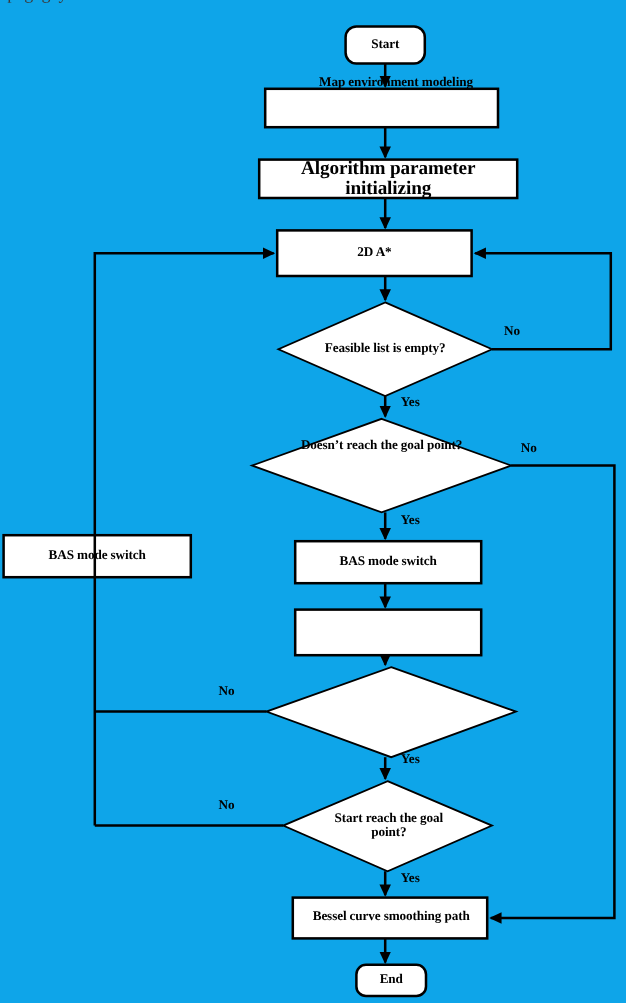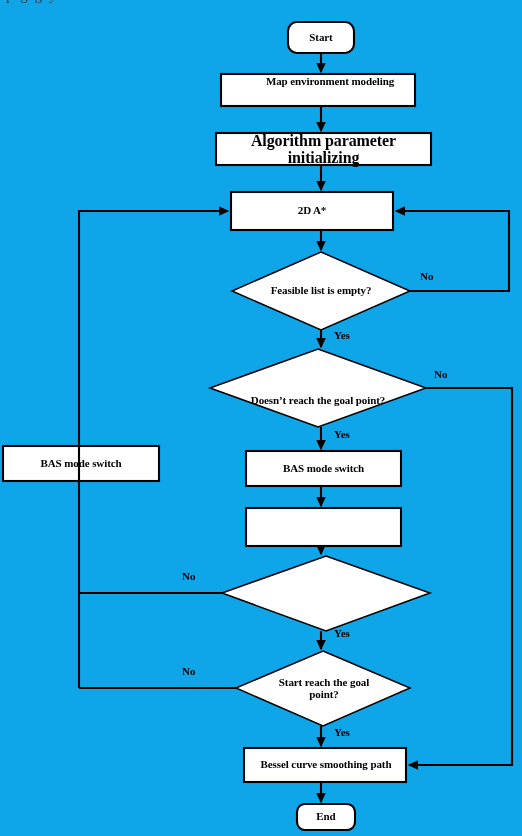--- a/index.html
+++ b/index.html
@@ -134,29 +134,29 @@
       <path d="M 79 688 L 79 211 L 228 211" marker-end="url(#arrow)"></path>
 
       <line x1="222" y1="593" x2="79" y2="593"></line>
 
       <line x1="236" y1="688" x2="79" y2="688"></line>
     </g>
   </svg>
 
   <div class="node-label" style="left:288px; top:22px; width:66px; height:31px; font-size:11px;">Start</div>
 
-  <div class="node-label" style="left:221px; top:74px; width:194px; height:16px; font-size:11px;padding-left:12px;">Map environment modeling</div>
+  <div class="node-label" style="left:221px; top:62px; width:194px; height:16px; font-size:11px;padding-left:12px;">Map environment modeling</div>
 
   <div class="node-label" style="left:216px; top:133px; width:215px; height:32px; font-size:16px;">Algorithm parameter initializing</div>
 
   <div class="node-label" style="left:231px; top:192px; width:162px; height:38px; font-size:11px;">2D A*</div>
 
   <div class="node-label" style="left:245px; top:278px; width:152px; height:26px; font-size:11px;">Feasible list is empty?</div>
 
-  <div class="node-label" style="left:222px; top:388px; width:192px; height:26px; font-size:11px;">Doesn’t reach the goal point?</div>
+  <div class="node-label" style="left:222px; top:359px; width:192px; height:26px; font-size:11px;">Doesn’t reach the goal point?</div>
 
   <div class="node-label" style="left:3px; top:446px; width:156px; height:35px; font-size:11px;">BAS mode switch</div>
 
   <div class="node-label" style="left:246px; top:451px; width:155px; height:35px; font-size:11px;">BAS mode switch</div>
 
 
 
   <div class="node-label" style="left:264px; top:670px; width:120px; height:38px; font-size:11px;">Start reach the goal point?</div>
 
   <div class="node-label" style="left:246px; top:748px; width:160px; height:34px; font-size:11px;border-radius:11px;">Bessel curve smoothing path</div>

